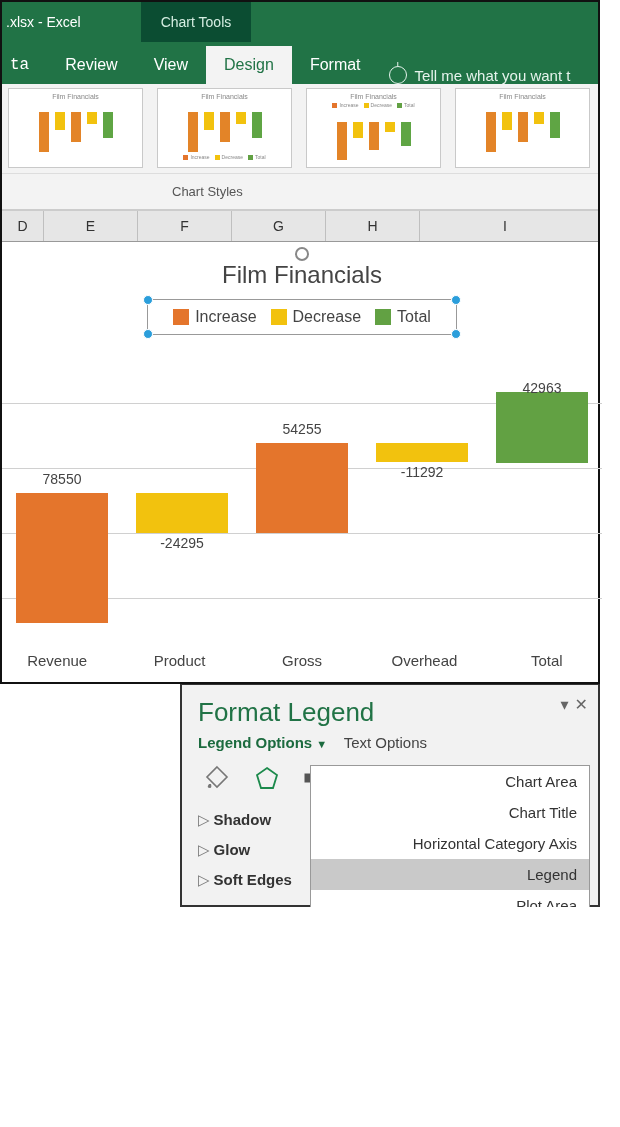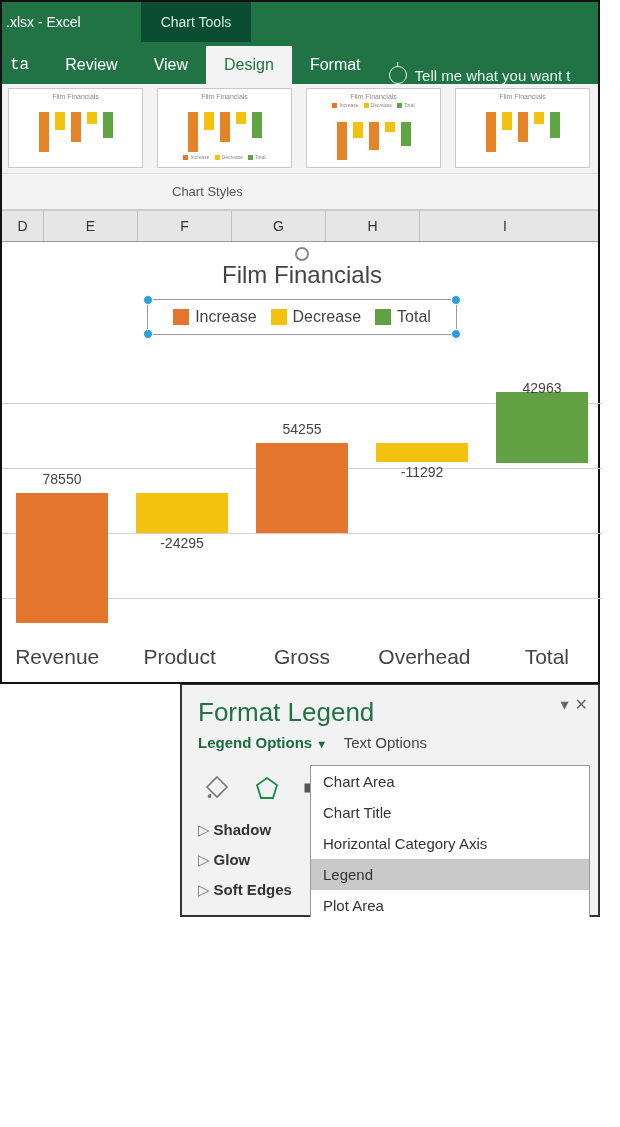--- a/index.html
+++ b/index.html
@@ -45,37 +45,37 @@
   .lh { width:10px; height:10px; background:#2b9edb; border:1px solid #fff; border-radius:50%; position:absolute;}
   .lh.tl{left:-5px;top:-5px;} .lh.tr{right:-5px;top:-5px;} .lh.bl{left:-5px;bottom:-5px;} .lh.br{right:-5px;bottom:-5px;}
   .leg-item{display:flex;align-items:center;gap:6px;}
   .leg-sw{width:16px;height:16px;}
   .leg-sw.o{background:#e4752c;} .leg-sw.y{background:#f2c20e;} .leg-sw.g{background:#62a143;}
   
   .plot { position:relative; height:270px; margin-top:28px;}
   .gridline{position:absolute;left:0;right:0;height:1px;background:#d0d0d0;}
   .bar{position:absolute;}
   .bar-label{position:absolute;font-size:14px;color:#444;text-align:center;}
-  .xaxis{position:absolute;left:0;right:0;bottom:-36px;display:flex;font-size:21px;color:#444;gap:12px;}
+  .xaxis{position:absolute;left:0;right:0;bottom:-36px;display:flex;font-size:15px;color:#444;gap:12px;}
   .xaxis div{flex:1;text-align:center;}
   
   
   .fl-pane { margin-left:180px; width:420px; background:#f2f2f2; border:2px solid #333; border-top-width:1px; padding:12px 0 10px 16px; position:relative;}
   .fl-title { font-size:26px; color:#217346; font-weight:300; margin-bottom:6px;}
   .fl-close { position:absolute; right:10px; top:10px; display:flex; gap:6px; align-items:center;}
   .fl-close span{cursor:pointer; color:#666; font-size:16px;}
-  .fl-tabs { font-size:15px; color:#444; margin-bottom:22px;}
+  .fl-tabs { font-size:15px; color:#444; margin-bottom:12px;}
   .fl-tabs .act{color:#1c6b3f; font-weight:600;}
   .fl-tabs .arrow{font-size:11px; vertical-align:middle;}
   .fl-icons { display:flex; gap:20px; margin:12px 0 12px 4px; }
   .fl-icon { width:30px; height:30px; display:flex; align-items:center; justify-content:center;}
   .fl-sections div { font-size:15px; color:#333; font-weight:600; padding:6px 0;}
   .fl-sections .tri{color:#777; font-weight:400; margin-right:4px;}
   
-  .dropdown { position:absolute; left:128px; top:80px; width:280px; background:#fff; border:1px solid #999; font-size:15px; color:#333;}
+  .dropdown { position:absolute; left:128px; top:80px; width:280px; background:#fff; border:1px solid #999; font-size:15px; color:#333;text-align:right;}
   .dropdown div{padding:7px 12px;}
   .dropdown div.sel{background:#c9c9c9;}
   
   .frame-top { border:2px solid #111; width:600px;}
 </style>
 </head>
 <body>
 
 <div class="frame-top">
 <div class="ribbon-title">

